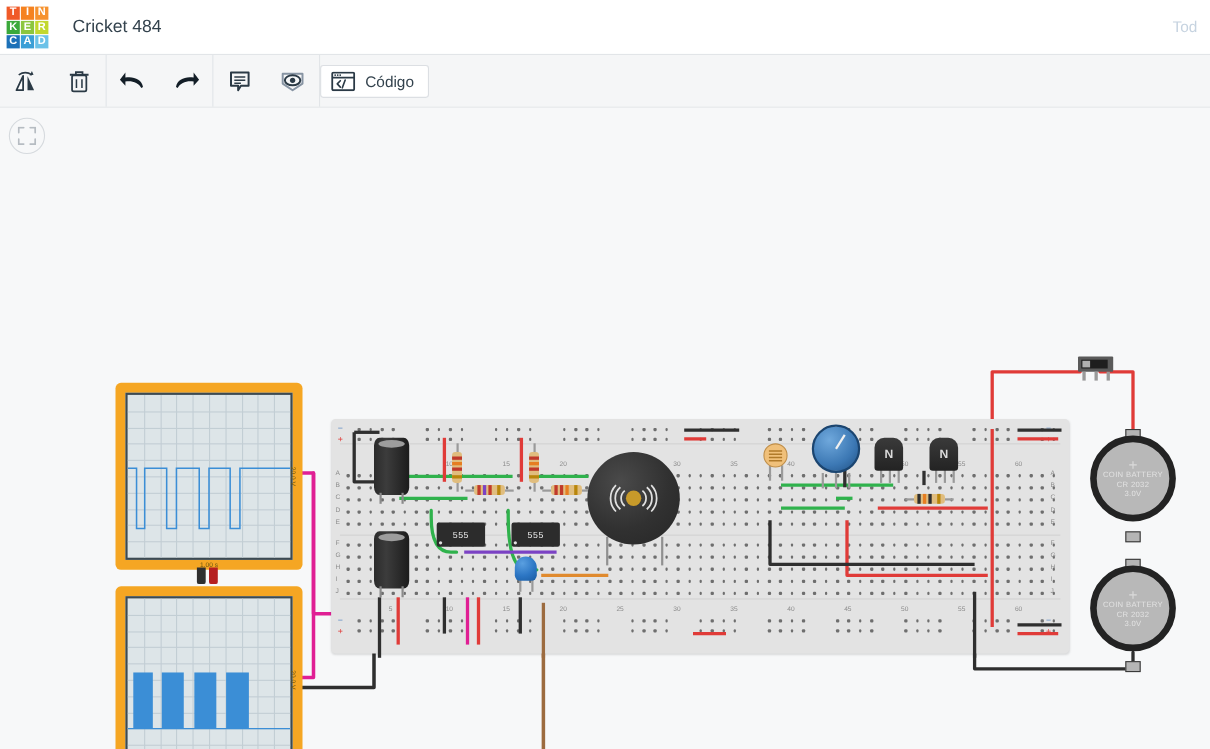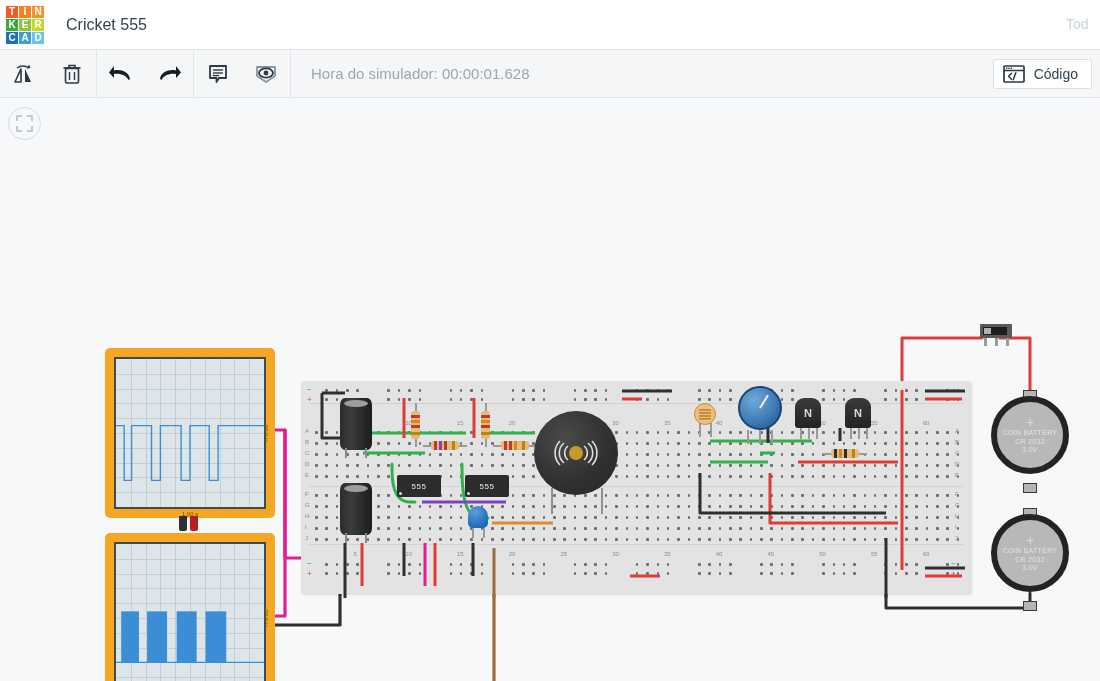--- a/index.html
+++ b/index.html
@@ -222,21 +222,21 @@
       <span style="background: rgb(240, 90, 40);">T</span>
       <span style="background: rgb(245, 130, 32);">I</span>
       <span style="background: rgb(246, 146, 46);">N</span>
       <span style="background: rgb(58, 169, 58);">K</span>
       <span style="background: rgb(140, 198, 62);">E</span>
       <span style="background: rgb(194, 216, 46);">R</span>
       <span style="background: rgb(29, 113, 184);">C</span>
       <span style="background: rgb(59, 159, 214);">A</span>
       <span style="background: rgb(108, 194, 232);">D</span>
     </div>
-  <div class="doc-title">Cricket 555</div>
+  <div class="doc-title">Cricket 484</div>
   <div class="save-status">Tod</div>
 </div>
 
 <div class="toolbar">
   <div class="tb-group">
     <div class="tb-btn">
       <svg width="26" height="22" viewBox="0 0 26 22">
         <path d="M4 19 L10 6 L10 19 Z" fill="#fff" stroke="#2b3a46" stroke-width="1.6" stroke-linejoin="round"></path>
         <path d="M14 6 L20 19 L14 19 Z" fill="#2b3a46"></path>
         <path d="M6 5 q6 -4 12 0" fill="none" stroke="#2b3a46" stroke-width="1.4"></path>
@@ -275,21 +275,20 @@
       </svg>
     </div>
     <div class="tb-btn">
       <svg width="24" height="22" viewBox="0 0 24 22">
         <path d="M3 4 H21 V13 L12 19 L3 13 Z" fill="none" stroke="#8794a3" stroke-width="1.8" stroke-linejoin="round"></path>
         <ellipse cx="12" cy="10" rx="7" ry="4.6" fill="none" stroke="#2b3a46" stroke-width="1.8"></ellipse>
         <circle cx="12" cy="10" r="2.4" fill="#2b3a46"></circle>
       </svg>
     </div>
   </div>
-  <div class="sim-time">Hora do simulador: 00:00:01.628</div>
   <div class="code-btn">
     <svg width="22" height="18" viewBox="0 0 22 18">
       <rect x="1" y="1" width="20" height="16" rx="1" fill="none" stroke="#2b3a46" stroke-width="1.7"></rect>
       <line x1="1" y1="5.5" x2="21" y2="5.5" stroke="#2b3a46" stroke-width="1.5"></line>
       <rect x="3" y="2.6" width="1.4" height="1.4" fill="#2b3a46"></rect>
       <rect x="5.3" y="2.6" width="1.4" height="1.4" fill="#2b3a46"></rect>
       <rect x="7.6" y="2.6" width="1.4" height="1.4" fill="#2b3a46"></rect>
       <path d="M8.4 8.4 L5.6 11.3 L8.4 14.2" fill="none" stroke="#2b3a46" stroke-width="1.5" stroke-linecap="round" stroke-linejoin="round"></path>
       <line x1="12.8" y1="7.8" x2="10.2" y2="14.8" stroke="#2b3a46" stroke-width="1.5" stroke-linecap="round"></line>
     </svg>

